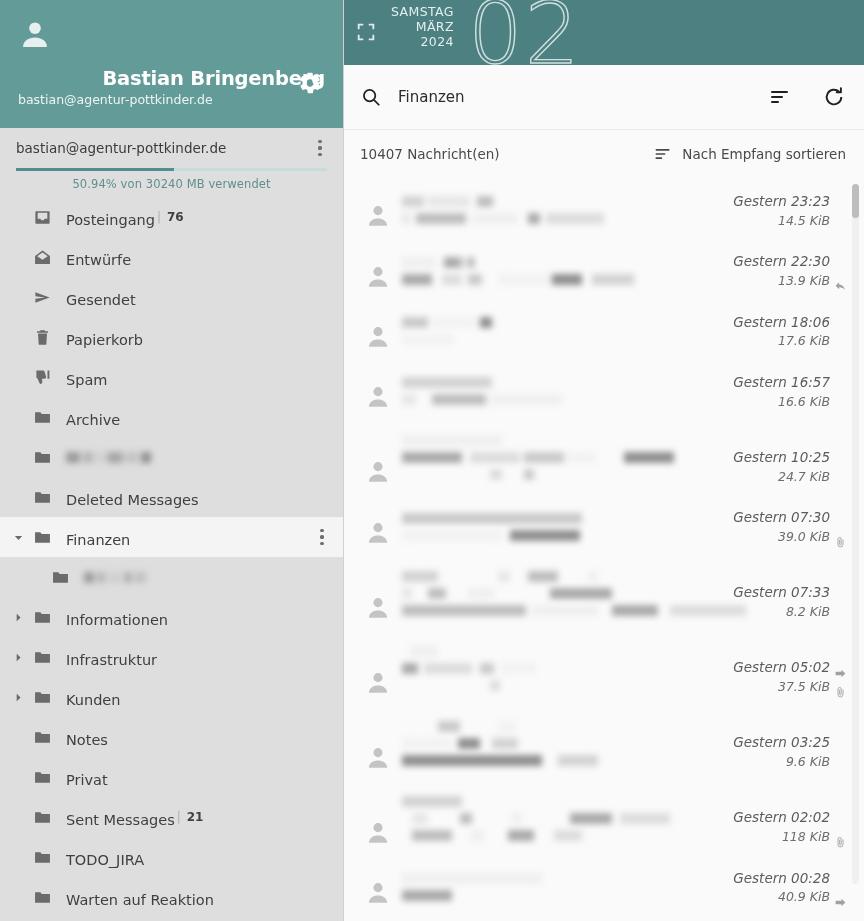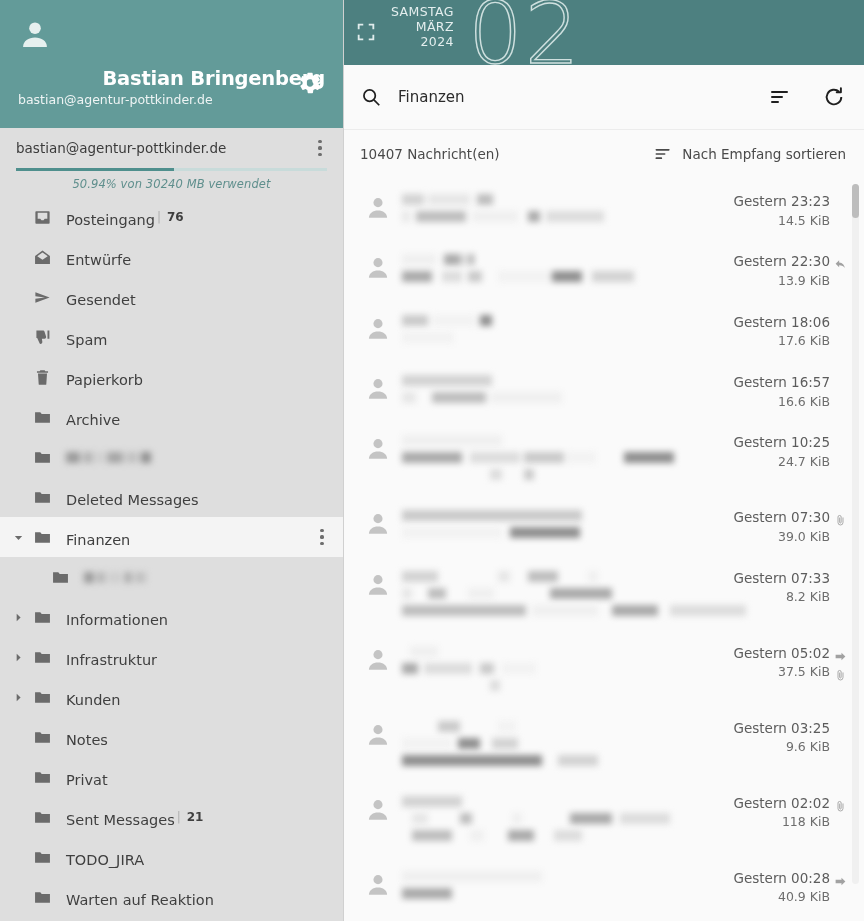--- a/index.html
+++ b/index.html
@@ -40,21 +40,21 @@
   .acct-row {
     height: 40px; display: flex; align-items: center;
     padding: 0 14px 0 16px; flex: 0 0 auto;
   }
   .acct-row-mail { font-size: 13.5px; color: #3b3b3b; flex: 1; }
   .kebab { width: 18px; height: 22px; cursor: pointer;
            display: flex; flex-direction: column; justify-content: center;
            align-items: center; gap: 3px; }
   .kebab i { width: 3.2px; height: 3.2px; border-radius: 50%; background: #6e6e6e; display: block; }
 
-  .quota-wrap { padding: 0 16px; flex: 0 0 auto; font-style: italic; }
+  .quota-wrap { padding: 0 16px; flex: 0 0 auto; }
   .quota-bar { height: 3px; background: #c8dbda; width: 100%; position: relative; }
   .quota-fill { height: 3px; background: #4f8f8d; }
   .quota-text {
     text-align: center; font-size: 11.5px; color: #5f8f8d;
     margin-top: 6px; letter-spacing: 0.1px;
   }
 
   .folder-list { margin-top: 6px; flex: 1 1 auto; overflow: hidden; }
   .frow {
     height: 40px; display: flex; align-items: center;
@@ -109,22 +109,22 @@
     padding: 0 18px 0 16px; background: #fafafa;
   }
   .msg-count { font-size: 13.5px; color: #4a4a4a; flex: 1; }
   .sort-btn { display: flex; align-items: center; cursor: pointer; }
   .sort-icon { width: 20px; height: 20px; margin-right: 9px; }
   .sort-label { font-size: 13.5px; color: #4a4a4a; }
 
   .msg-list { flex: 1 1 auto; position: relative; overflow: hidden;
               background: #fafafa; }
   .mrow {
-    display: flex; align-items: flex-start; padding: 8px 14px 8px 16px;
-    cursor: pointer; position: relative; min-height: 56px;
+    display: flex; align-items: flex-end; padding: 8px 14px 8px 16px;
+    cursor: pointer; position: relative; min-height: 56px; font-style: italic;
   }
   .mrow .av { width: 36px; flex: 0 0 36px; display: flex;
               justify-content: center; padding-top: 8px; }
   .mbody { flex: 1 1 auto; padding: 8px 8px 0 6px; min-width: 0; }
   .bline { position: relative; filter: blur(3.4px); margin-bottom: 6px; height: 11px; }
   .bline span { position: absolute; top: 0; height: 11px; }
   .mmeta { flex: 0 0 auto; text-align: right; padding-top: 6px;
            display: flex; flex-direction: column; align-items: flex-end; }
   .mdate { font-size: 13.5px; color: #5c5c5c; white-space: nowrap; line-height: 1.45; }
   .msize { font-size: 12.5px; color: #6d6d6d; white-space: nowrap; line-height: 1.5; }
@@ -200,33 +200,33 @@
             <svg xmlns="http://www.w3.org/2000/svg" viewBox="0 0 24 24" width="19" height="19">
               <path fill="#6b6b6b" d="M3 5.3 21 12 3 18.7l.01-5.2L15 12 3.01 10.5z"></path>
             </svg>
           </div>
           <div class="flabel">Gesendet</div>
         </div>
         <div class="frow">
           <div class="twisty"></div>
           <div class="ficon">
             <svg xmlns="http://www.w3.org/2000/svg" viewBox="0 0 24 24" width="19" height="19">
+              <path fill="#6b6b6b" d="M9.3 2.8h5.4l.9 1.3H19v1.9H5V4.1h3.4zM6.3 7h11.4l-.9 13.4a.8.8 0 0 1-.8.8H8a.8.8 0 0 1-.8-.8z"></path>
+            </svg>
+          </div>
+          <div class="flabel">Papierkorb</div>
+        </div>
+        <div class="frow">
+          <div class="twisty"></div>
+          <div class="ficon">
+            <svg xmlns="http://www.w3.org/2000/svg" viewBox="0 0 24 24" width="19" height="19">
               <path fill="#6b6b6b" d="M4.3 3.2h8.1c1.1 0 1.9.6 2.2 1.6l1.9 6c.4 1.4-.5 2.7-1.9 2.7h-3.4l.6 3.8c.2 1.5-.9 2.8-2.3 2.8-.5 0-1-.3-1.2-.8l-3-6.6-1-.1zM18.3 3.2h2.4v10.4h-2.4z"></path>
             </svg>
           </div>
           <div class="flabel">Spam</div>
-        </div>
-        <div class="frow">
-          <div class="twisty"></div>
-          <div class="ficon">
-            <svg xmlns="http://www.w3.org/2000/svg" viewBox="0 0 24 24" width="19" height="19">
-              <path fill="#6b6b6b" d="M9.3 2.8h5.4l.9 1.3H19v1.9H5V4.1h3.4zM6.3 7h11.4l-.9 13.4a.8.8 0 0 1-.8.8H8a.8.8 0 0 1-.8-.8z"></path>
-            </svg>
-          </div>
-          <div class="flabel">Papierkorb</div>
         </div>
         <div class="frow">
           <div class="twisty"></div>
           <div class="ficon">
             <svg xmlns="http://www.w3.org/2000/svg" viewBox="0 0 24 24" width="19" height="19">
               <path fill="#6b6b6b" d="M2.6 5.4h6.6l1.8 2.1h10.4v11.1H2.6z"></path>
             </svg>
           </div>
           <div class="flabel">Archive</div>
         </div>

